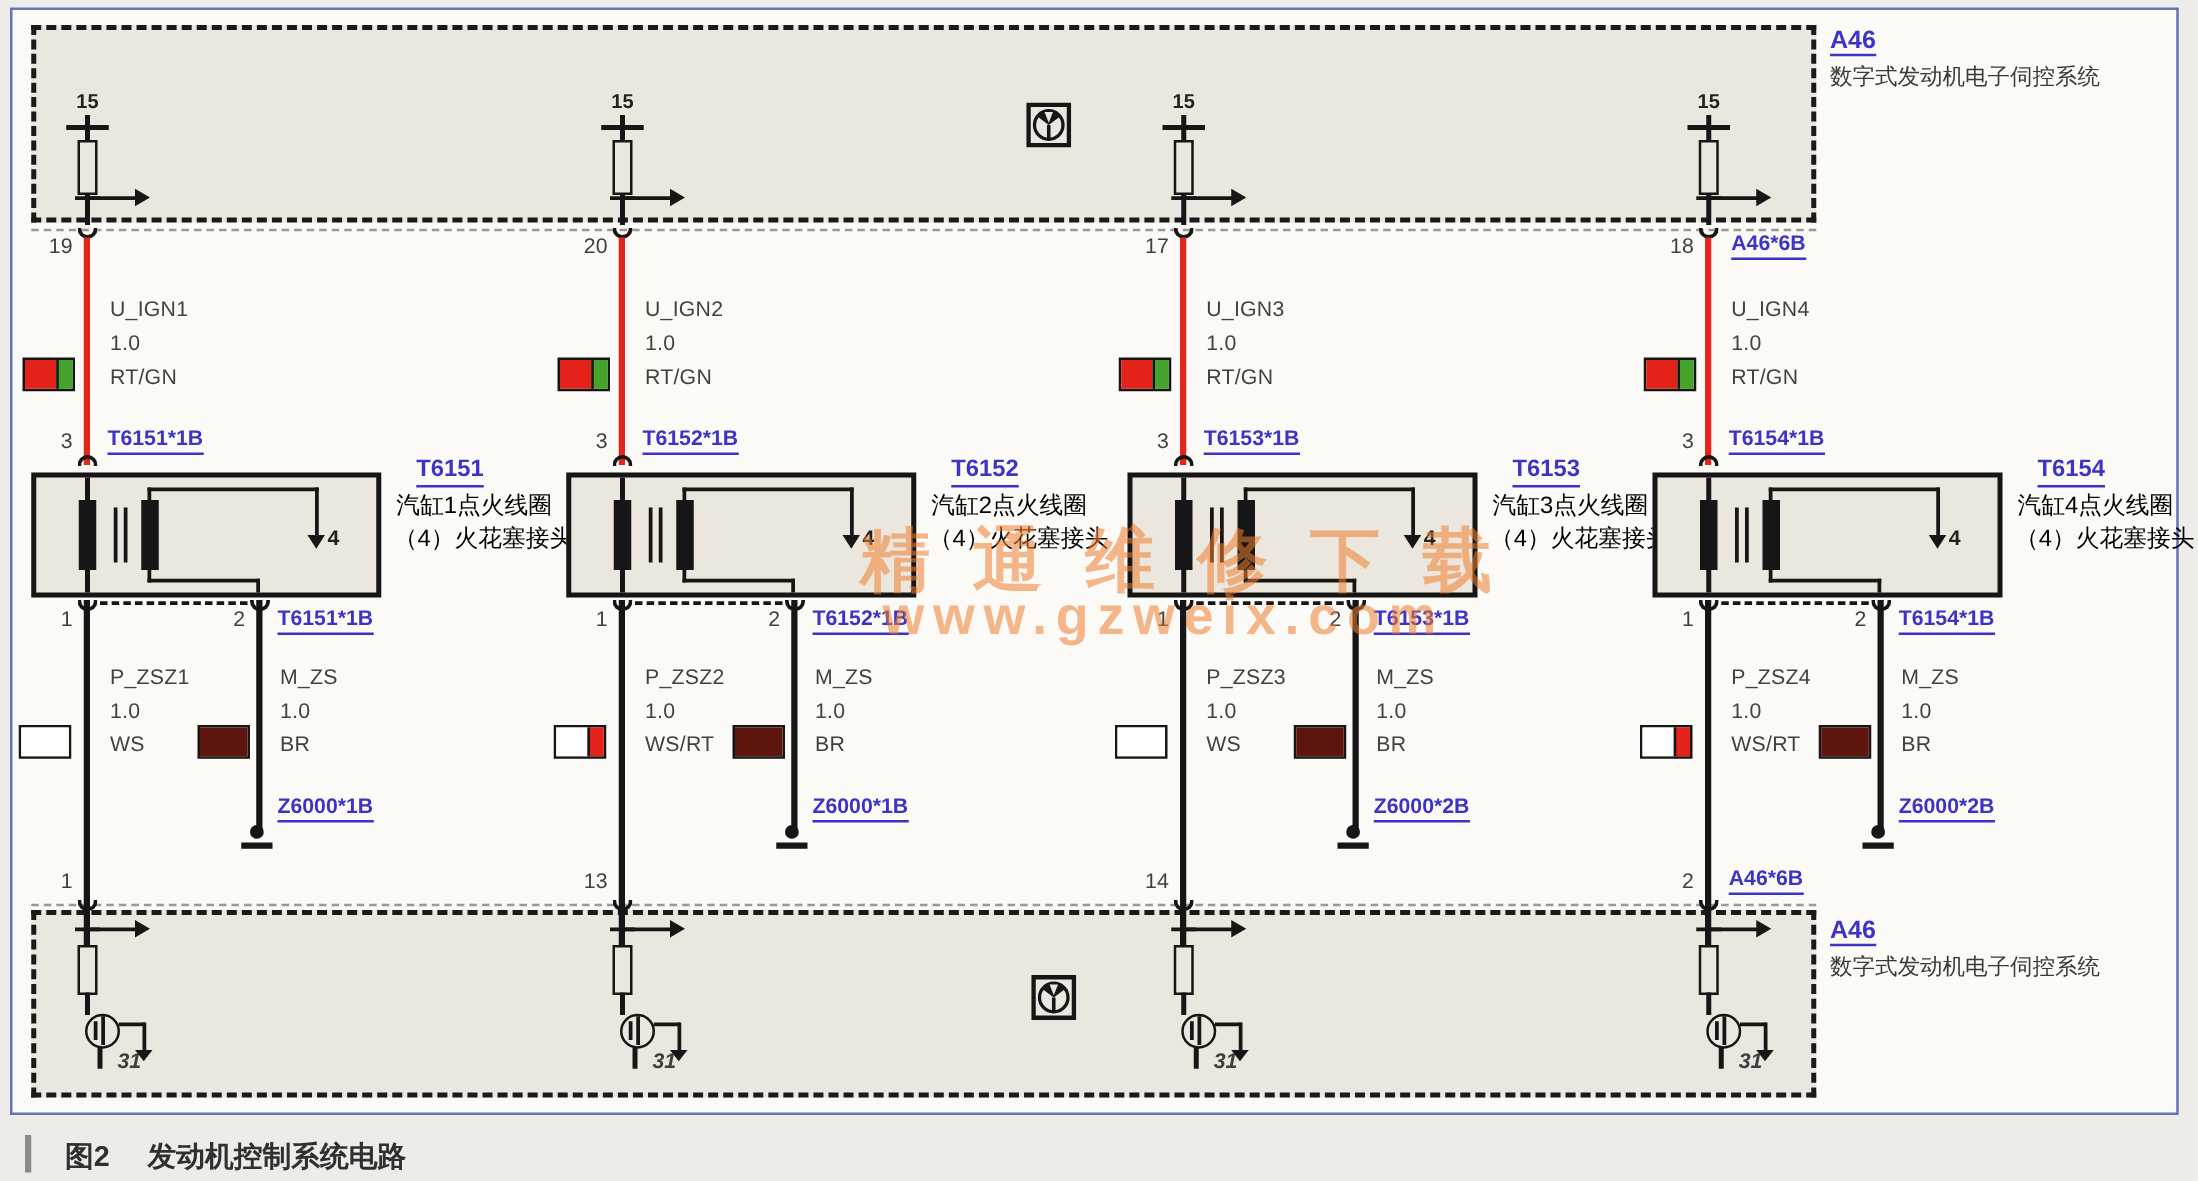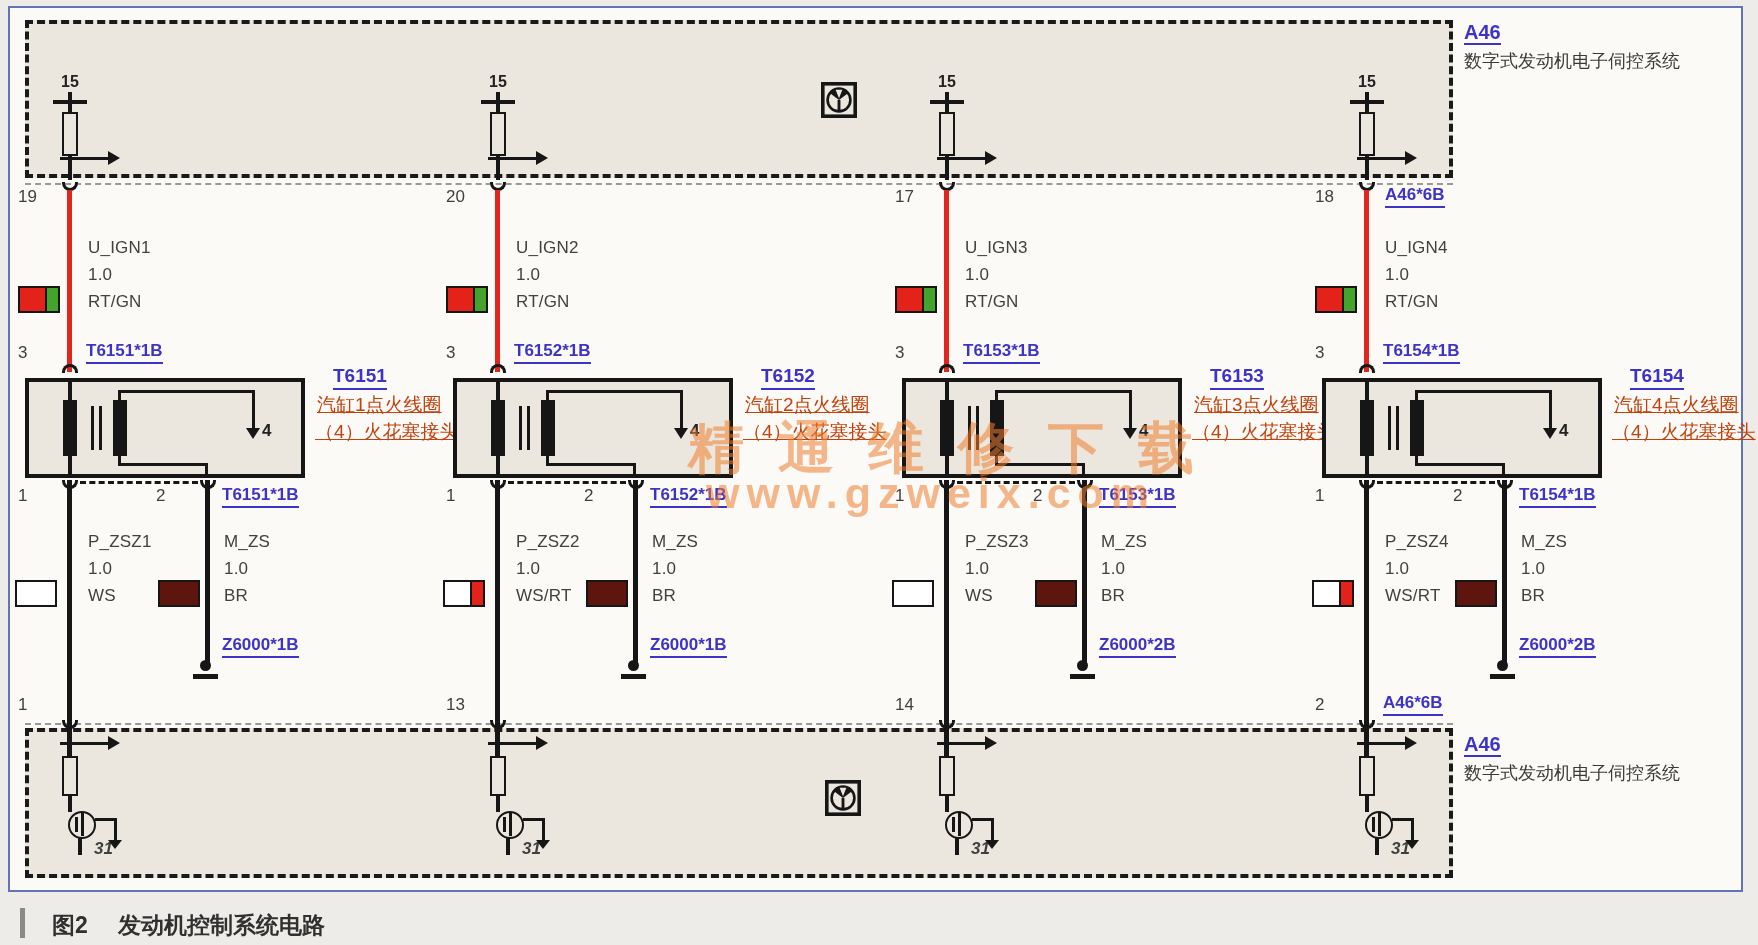--- a/index.html
+++ b/index.html
@@ -45,21 +45,21 @@
 
   .cup { width:16px; height:9px; border:3px solid #161616; border-top:none;
          border-radius:0 0 9px 9px; }
   .cup.exit { left:52px; top:182px; }
   .cup.pcup { left:52px; top:480px; } .cup.mcup { left:190px; top:480px; }
   .cup.entry { left:52px; top:720px; }
   .cap { left:52px; top:364px; width:16px; height:9px; border:3px solid #161616;
          border-bottom:none; border-radius:9px 9px 0 0; }
 
   .pin { font:500 17px/1 "Liberation Sans",sans-serif; color:#3f3f3f; }
-  .pin.ra { width:40px; text-align:left; }
+  .pin.ra { width:40px; text-align:right; }
   .pin.toppin { left:8px; top:188px; }
   .pin.coiltoppin { left:8px; top:344px; }
   .pin.outp { left:8px; top:487px; } .pin.outm { left:146px; top:487px; }
   .pin.botpin { left:8px; top:696px; }
   .pin.t31 { left:84px; top:840px; font-weight:700;font-style:italic; }
 
   .bluelbl { font:700 17px/1.1 "Liberation Sans",sans-serif; color:#3d33c6;
              border-bottom:2px solid #3d33c6; padding-bottom:1px; white-space:nowrap; }
   .bluelbl:empty { display:none; }
   .bluelbl.toplbl { left:78px; top:186px; }
@@ -95,21 +95,21 @@
   .secupv { left:89px; top:8px; width:3px; height:12px; background:#161616; }
   .secuph { left:89px; top:8px; width:137px; height:3px; background:#161616; }
   .secdnv { left:223px; top:8px; width:3px; height:40px; background:#161616; }
   .arrD { left:217px; top:46px; width:0; height:0; border-top:11px solid #161616;
           border-left:7px solid transparent; border-right:7px solid transparent; }
   .sparkpin { left:233px; top:40px; font:700 17px/1 "Liberation Sans",sans-serif; color:#222; }
   .secbv { left:89px; top:74px; width:3px; height:10px; background:#161616; }
   .secbh { left:89px; top:81px; width:90px; height:3px; background:#161616; }
   .secbv2 { left:176px; top:81px; width:3px; height:11px; background:#161616; }
 
-  .cjk { font:400 19px/1.2 sans-serif; color:#c2410c; white-space:nowrap;text-decoration:underline; }
+  .cjk { font:400 19px/1.2 sans-serif; color:#000000; white-space:nowrap; }
   .cjk.d1 { left:307px; top:394px; }
   .cjk.d2 { left:305px; top:421px; }
 
   .dashconn { left:70px; top:481px; width:118px; height:0;
               border-top:3px dashed #161616; }
 
   .gnddot { left:190px; top:660px; width:11px; height:11px; border-radius:50%;
             background:#161616; }
   .gndbar { left:183px; top:674px; width:25px; height:5px; background:#161616; }
 

